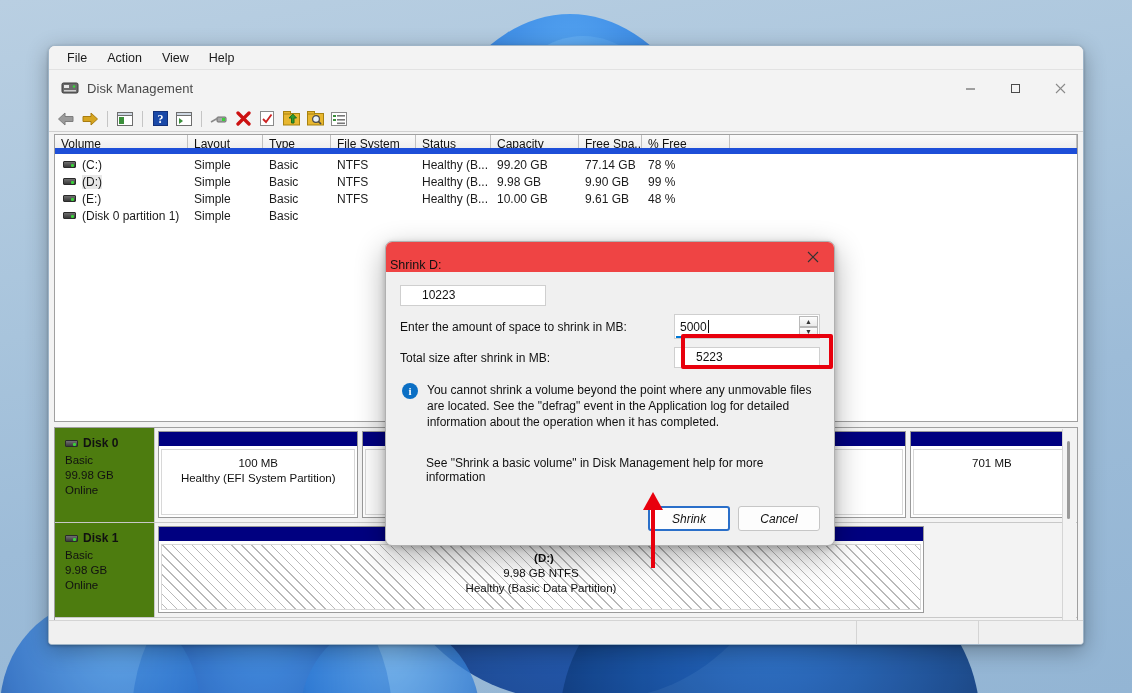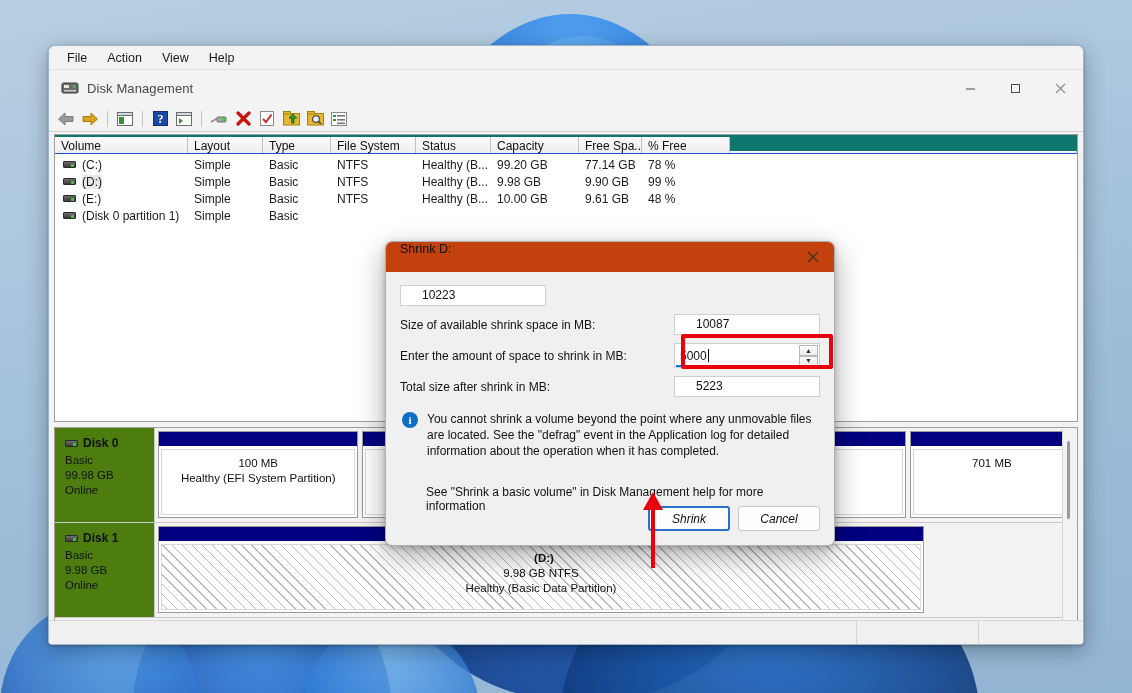--- a/index.html
+++ b/index.html
@@ -98,23 +98,22 @@
     position: absolute;
     left: 5px; top: 88px;
     width: 1024px; height: 288px;
     background: #ffffff;
     border: 1px solid #a0a0a0;
     overflow: hidden;
   }
   #vol-header {
     display: flex; height: 19px;
     background: #0f766e;
-    border-bottom: 1px solid #1d4ed8;
+    border-bottom: 6px solid #1d4ed8;
     font-size: 12px;
-    align-items: flex-end;
   }
   .vh {
     border-right: 1px solid #c0c0c0;
     padding: 2px 0 0 6px;
     background: linear-gradient(#fbfbfb,#eeeeee);
     overflow: hidden; white-space: nowrap;
     color: #111;
   }
   .vrow { display: flex; height: 17px; font-size: 12px; align-items: center; }
   .vc { padding-left: 6px; overflow: hidden; white-space: nowrap; }
@@ -201,23 +200,23 @@
     width: 450px; height: 305px;
     background: #f0f0f0;
     border: 1px solid #b0b0b0;
     border-radius: 7px;
     box-shadow: 0 10px 30px rgba(0,0,0,.33), 0 2px 6px rgba(0,0,0,.22);
     overflow: hidden;
     font-size: 12px; color: #111;
   }
   #dlg-title {
     height: 30px;
-    background: #c2410c;
-    display: flex; align-items: flex-start;
-    padding-left: 14px;
+    background: #ef4444;
+    display: flex; align-items: flex-end;
+    padding-left: 4px;
     font-size: 12.5px;
     position: relative;
   }
   #dlg-close {
     position: absolute; right: 0; top: 0;
     width: 42px; height: 30px;
     display: flex; align-items: center; justify-content: center;
     color: #333;
   }
   #dlg-body { padding: 0 14px; position: relative;}
@@ -576,24 +575,20 @@
               <line x1="11" y1="1" x2="1" y2="11" stroke="#333" stroke-width="1.1"></line>
             </svg>
         </div>
       </div>
 
       <div id="dlg-body">
         <div class="frow" style="margin-top:9px">
           <div class="fvalue">10223</div>
         </div>
 
-        <div class="frow">
-          <div class="flabel">Size of available shrink space in MB:</div>
-          <div class="fvalue">10087</div>
-        </div>
 
         <div class="frow" style="height:33px">
           <div class="flabel">Enter the amount of space to shrink in MB:</div>
           <div id="shrink-input-wrap">
             <div id="shrink-input">
               <span class="txt">5000</span>
               <span class="caret"></span>
               <span class="underline"></span>
               <div class="spin">
                 <div>▲</div>

